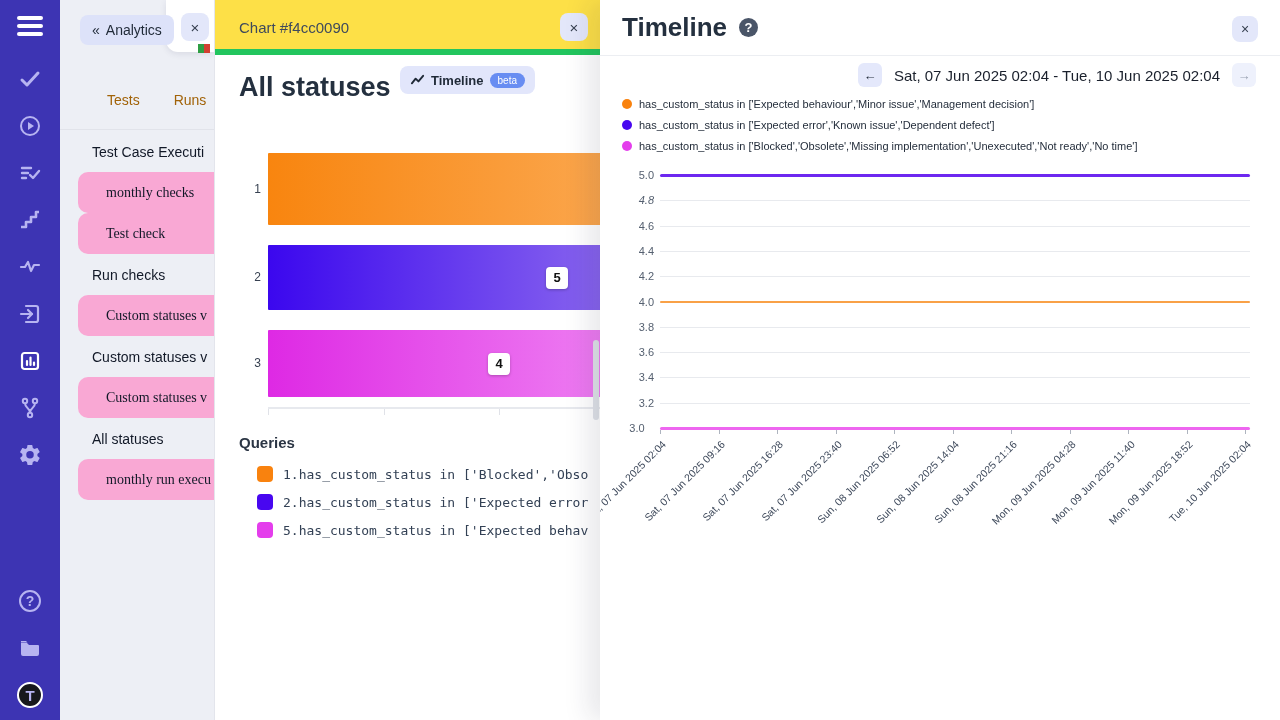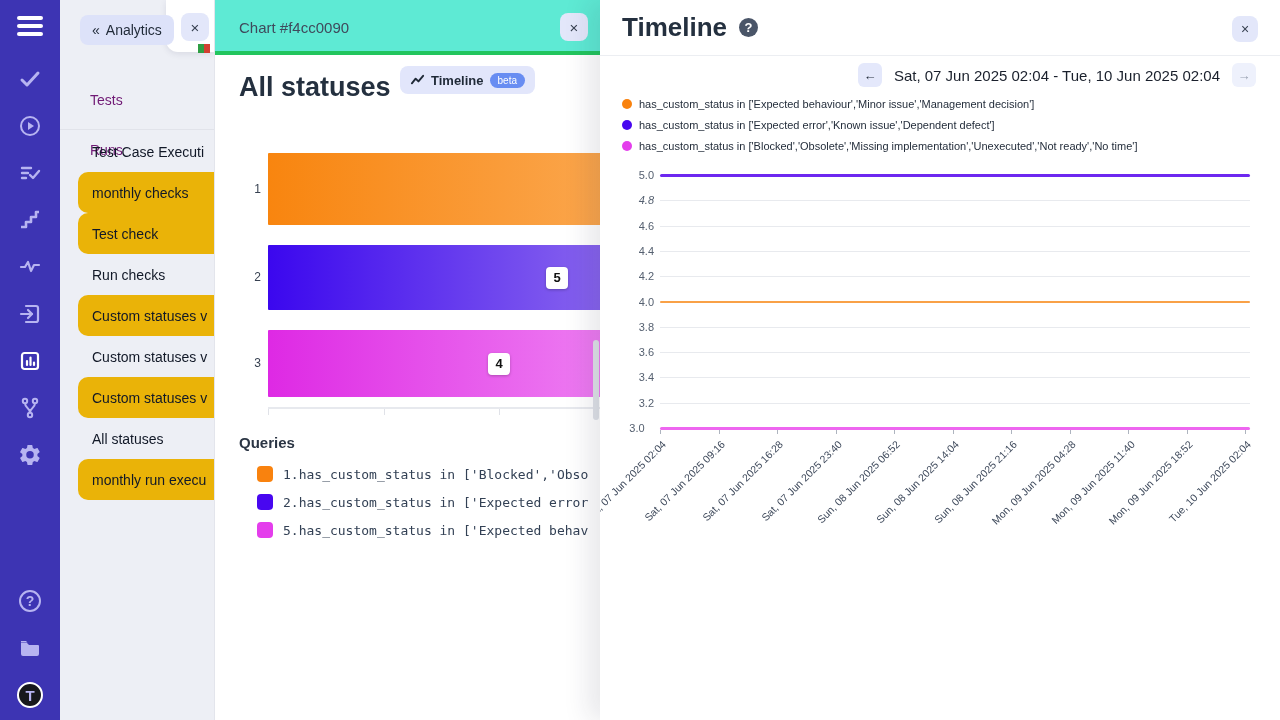--- a/index.html
+++ b/index.html
@@ -31,34 +31,34 @@
   .close-card { position:absolute; left:106px; top:0; width:49px; height:52px;
                 background:#fff; border-radius:0 0 0 12px; box-shadow:0 2px 6px rgba(40,40,80,.10); }
   .back-pill { position:absolute; left:20px; top:15px; height:30px; padding:0 12px;
                background:#dde2f9; border-radius:8px; display:flex; align-items:center; gap:6px;
                font-size:14px; color:#1f2937; cursor:pointer; white-space:nowrap; }
   .sb-close { position:absolute; left:121px; top:13px; width:28px; height:28px;
               background:#e3e7fa; border-radius:8px; color:#374151; font-size:15px;
               display:flex; align-items:center; justify-content:center; cursor:pointer; }
   .mini-flag { position:absolute; left:138px; top:44px; display:flex; }
   .mini-flag i { width:6px; height:9px; display:block; }
-  .tabs { position:absolute; left:0; top:92px; width:100%; display:flex; gap:34px; padding-left:30px;
-          font-size:14px; color:#701a75;flex-direction:column; }
+  .tabs { position:absolute; left:0; top:92px; width:100%; display:flex; gap:34px; padding-left:47px;
+          font-size:14px; color:#a16207; }
   .tabs span { cursor:pointer; }
   .sb-divider { position:absolute; left:0; top:129px; width:100%; height:1px; background:#e1e3ea; }
   .sb-list { position:absolute; left:0; top:131px; width:100%; }
   .sb-item { height:41px; display:flex; align-items:center; padding-left:32px; font-size:14px;
              color:#111827; cursor:pointer; white-space:nowrap; overflow:hidden; }
-  .sb-item.card { background:#eab308; margin-left:18px; padding-left:14px; border-radius:10px 0 0 10px; }
+  .sb-item.card { background:#f9a8d4; margin-left:18px; padding-left:28px; border-radius:10px 0 0 10px;font-family:Liberation Serif, serif; }
 
   
   .panel-mid { position:absolute; left:215px; top:0; width:385px; height:720px; background:#fff;
                overflow:hidden; z-index:1; }
-  .mid-header { position:absolute; left:0; top:0; width:100%; height:55px; background:#5eead4;
-                border-bottom:4px solid #22c55e; }
+  .mid-header { position:absolute; left:0; top:0; width:100%; height:55px; background:#fde047;
+                border-bottom:6px solid #22c55e; }
   .mid-title { position:absolute; left:24px; top:19px; font-size:15px; color:#3f4a5c; }
   .mid-close { position:absolute; left:345px; top:13px; width:28px; height:28px; background:#e3e7fa;
                border-radius:8px; color:#374151; font-size:15px; display:flex; align-items:center;
                justify-content:center; cursor:pointer; }
   .mid-heading { position:absolute; left:24px; top:72px; font-size:27px; font-weight:bold; color:#24303f; }
   .tl-badge { position:absolute; left:185px; top:66px; height:28px; background:#e2e6fb; border-radius:8px;
               display:flex; align-items:center; gap:6px; padding:0 10px; cursor:pointer; }
   .tl-badge svg { width:15px; height:15px; color:#1f2937; }
   .tl-badge .lbl { font-size:13px; font-weight:bold; color:#1f2937; }
   .beta-pill { background:#688df2; color:#fff; font-size:10px; border-radius:999px; padding:2px 8px; }

